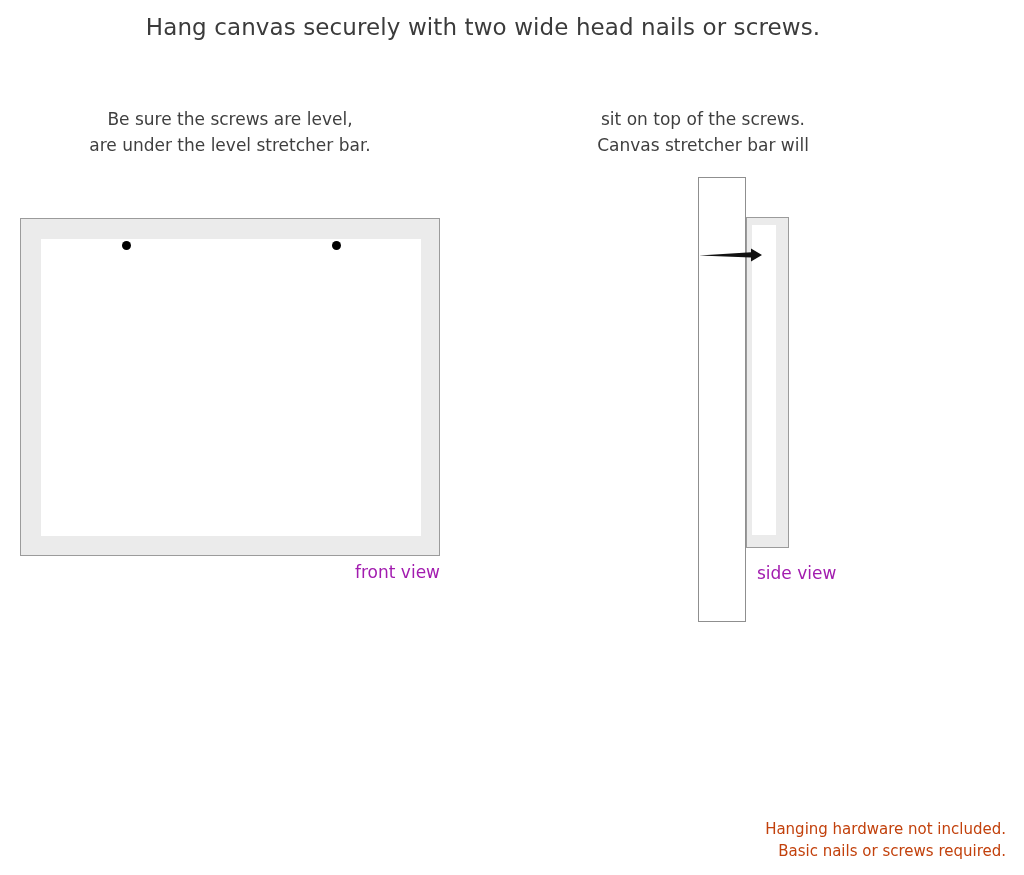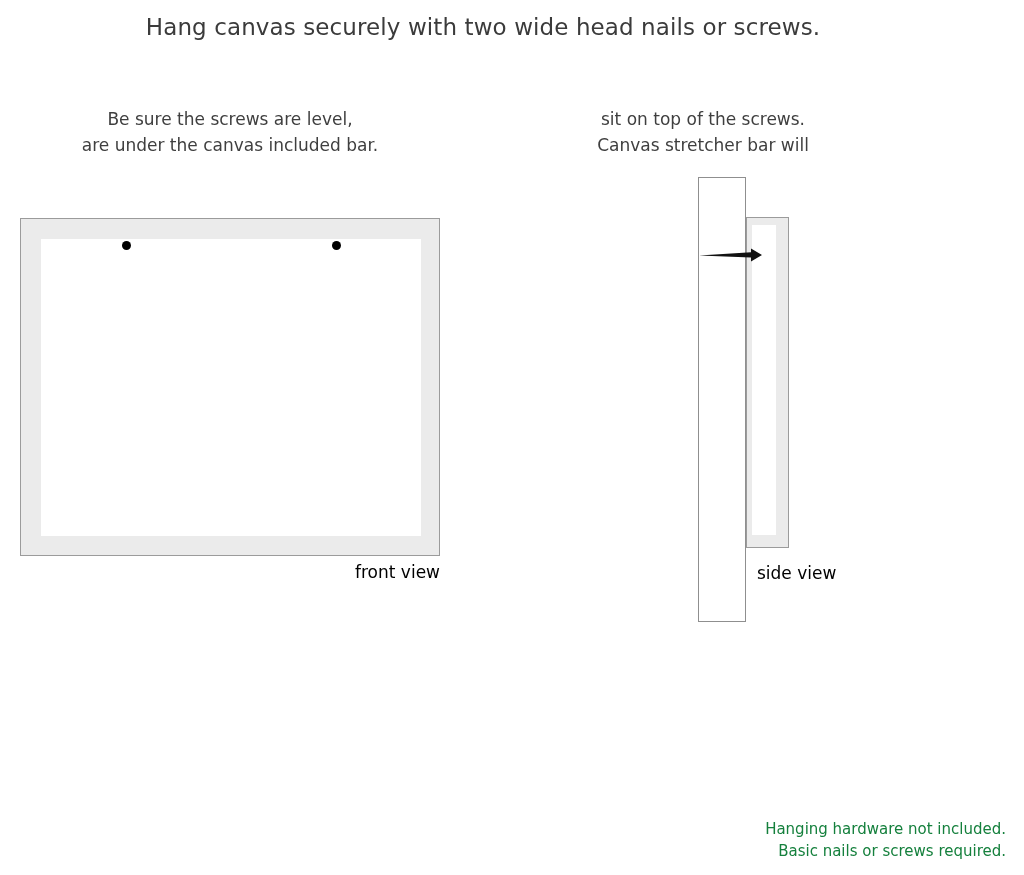--- a/index.html
+++ b/index.html
@@ -89,21 +89,21 @@
     height: 9px;
     border-radius: 50%;
     background: #000000;
   }
   #screw-dot-left  { left: 101px; top: 22px; }
   #screw-dot-right { left: 311px; top: 22px; }
 
   .view-label {
     position: absolute;
     font-size: 17px;
-    color: #000000;
+    color: #a21caf;
     white-space: nowrap;
   }
   #label-front-view {
     left: 220px;
     top: 562px;
     width: 220px;
     text-align: right;
   }
   #label-side-view {
     left: 757px;
@@ -161,34 +161,34 @@
   #nail svg { display: block; }
 
   
   #footer {
     position: absolute;
     right: 18px;
     top: 818px;
     text-align: right;
     font-size: 15px;
     line-height: 22px;
-    color: #15803d;
+    color: #c2410c;
   }
   #footer .line { display: block; white-space: nowrap; }
 </style>
 </head>
 <body>
 
 <div id="page">
 
   <div class="headline">Hang canvas securely with two wide head nails or screws.</div>
 
   <div class="caption" id="caption-front">
     <span class="line">Be sure the screws are level,</span>
-    <span class="line">are under the canvas included bar.</span>
+    <span class="line">are under the level stretcher bar.</span>
   </div>
 
   <div class="caption" id="caption-side">
     <span class="line">sit on top of the screws.</span>
     <span class="line">Canvas stretcher bar will</span>
   </div>
 
   <div id="front-view">
     <div id="front-frame">
       <div id="front-canvas-face"></div>

